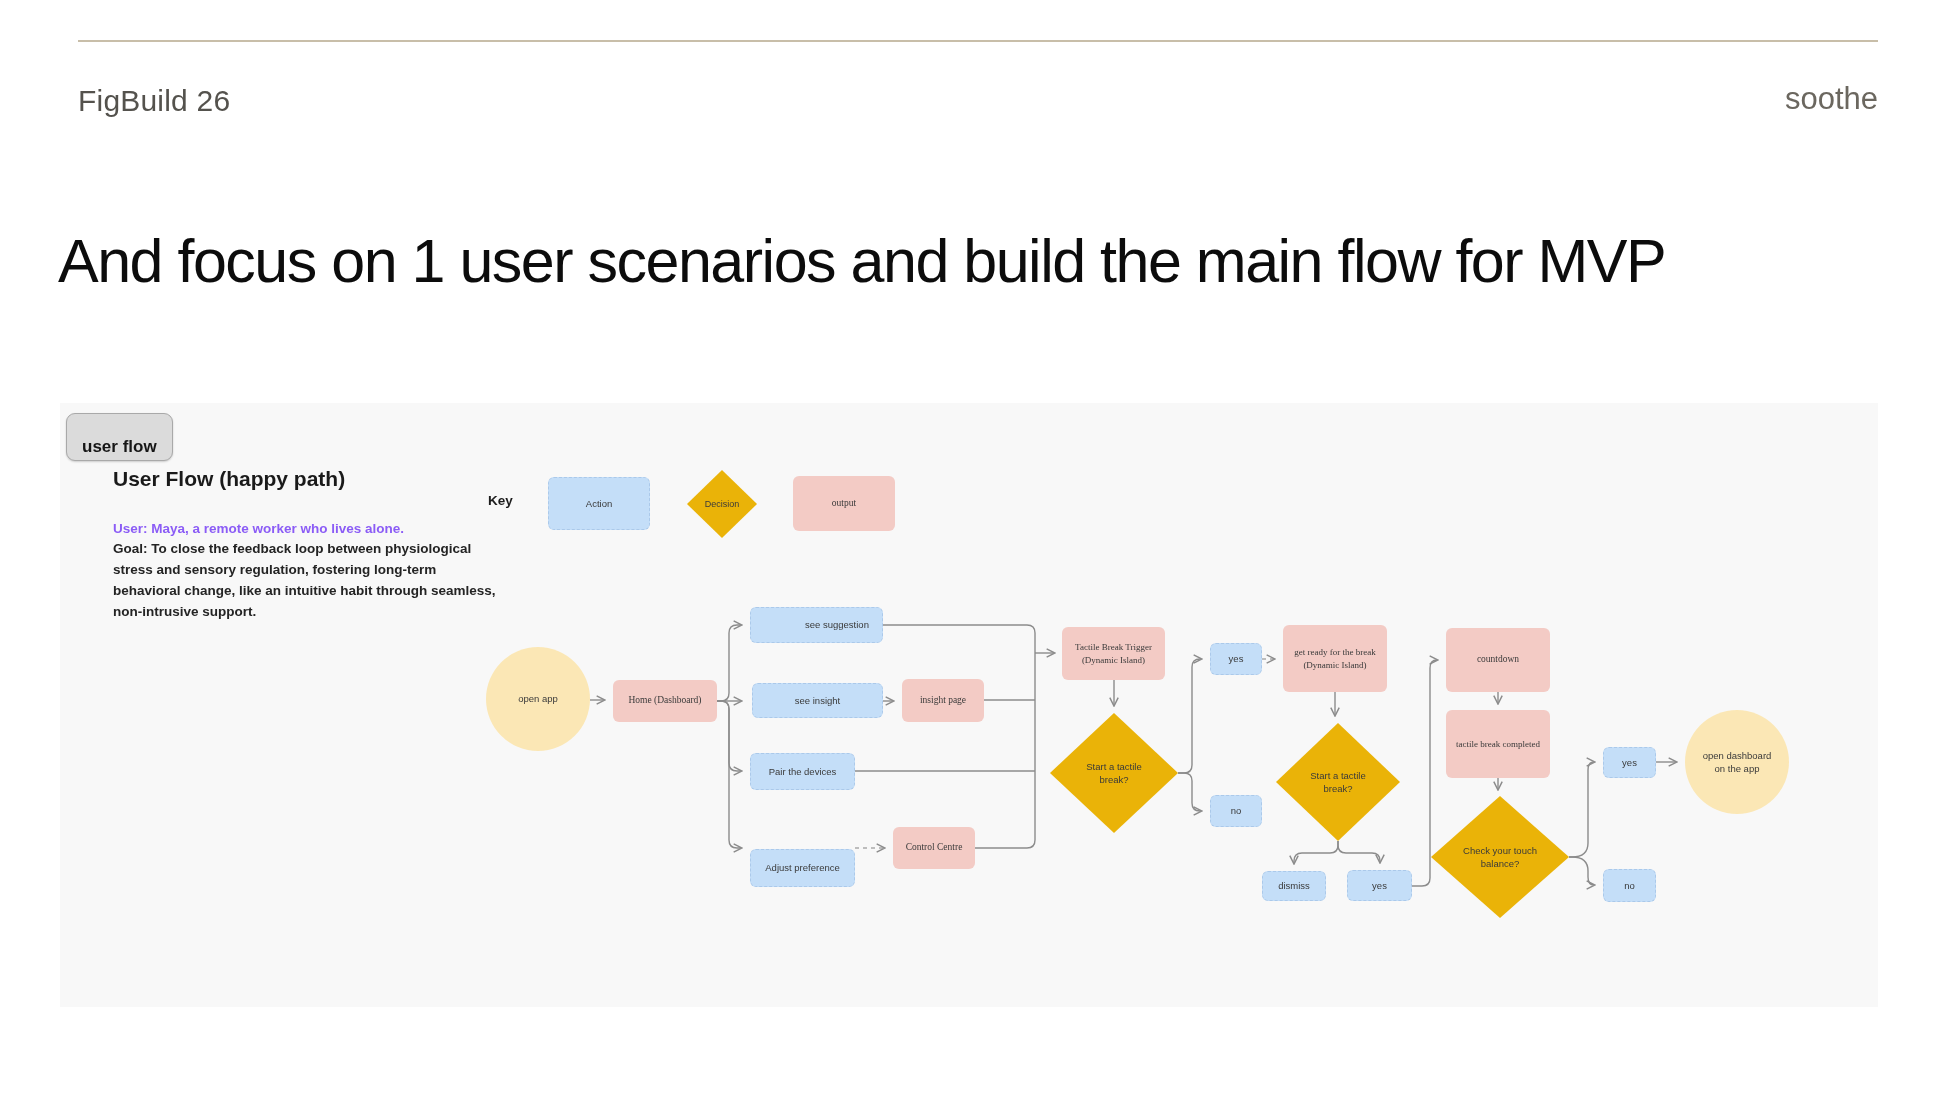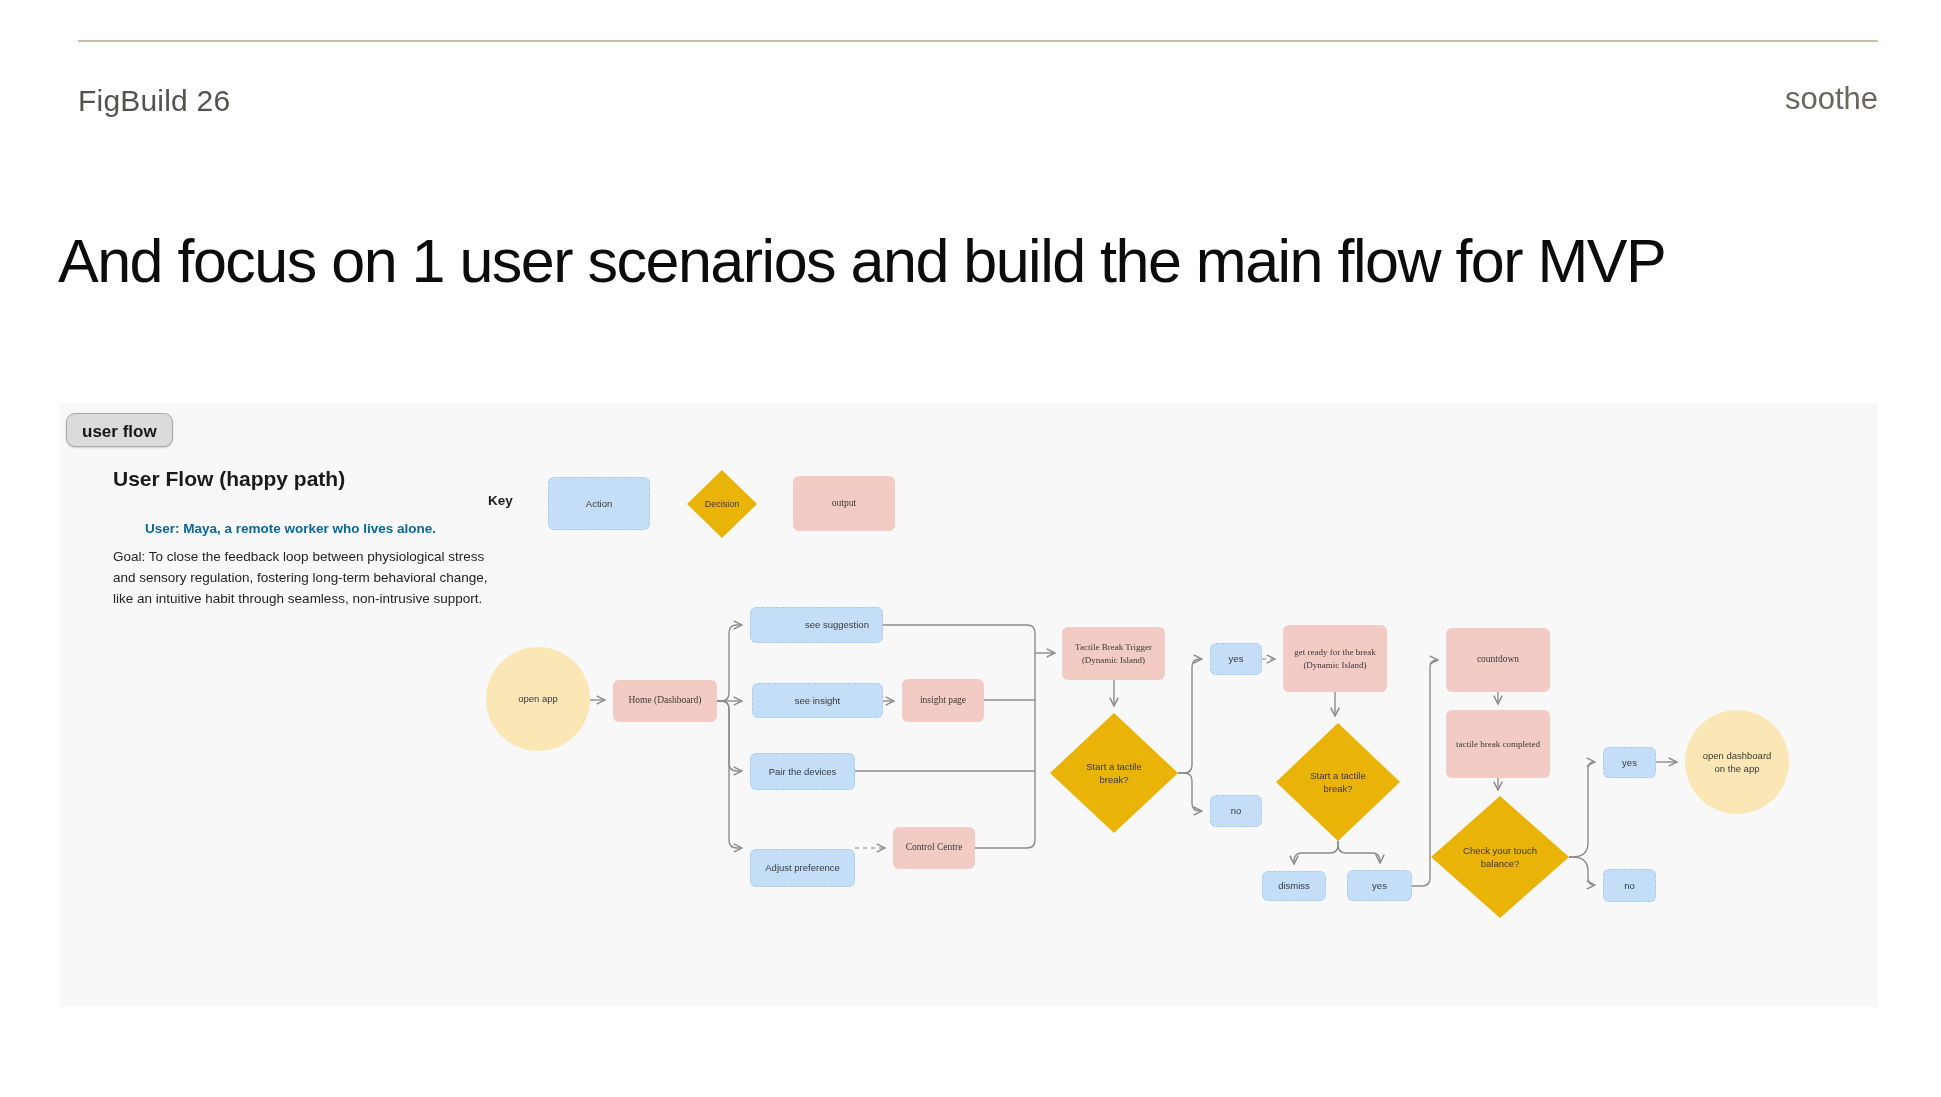--- a/index.html
+++ b/index.html
@@ -10,25 +10,25 @@
   .top-rule { position:absolute; left:78px; top:40px; width:1800px; height:0; border-top:2px solid #C8BEA9; }
   .brand { position:absolute; left:78px; top:84px; font-size:30px; color:#54524D; letter-spacing:0.2px; }
   .logo  { position:absolute; top:81px; left:78px; width:1800px; text-align:right; font-size:31px; color:#6B675F; font-weight:500; }
 
   
   .title { position:absolute; left:58px; top:226px; width:1860px; font-size:61px; font-weight:500; color:#0C0C0C; letter-spacing:-1.5px; white-space:nowrap; }
 
   
   .panel { position:absolute; left:60px; top:403px; width:1818px; height:604px; background:#F8F8F8; }
 
-  .chip { position:absolute; left:6px; top:10px; height:34px; padding:8px 15px; background:#DBDBDB; border:1.5px solid #A9A9A9; border-radius:9px; font-size:17px; font-weight:700; color:#161616; box-shadow:0 1px 2px rgba(0,0,0,.18); }
+  .chip { position:absolute; left:6px; top:10px; height:34px; padding:23px 15px; background:#DBDBDB; border:1.5px solid #A9A9A9; border-radius:9px; font-size:17px; font-weight:700; color:#161616; box-shadow:0 1px 2px rgba(0,0,0,.18); }
 
   .fc-heading { position:absolute; left:53px; top:64px; font-size:21px; font-weight:800; color:#1A1A1A; }
-  .fc-user { position:absolute; left:53px; top:118px; font-size:13.5px; font-weight:700; color:#0369a1;margin-left:32px; }
-  .fc-goal { position:absolute; left:53px; top:144px; width:386px; font-size:13.5px; font-weight:400; color:#242424; line-height:1.55; }
+  .fc-user { position:absolute; left:53px; top:118px; font-size:13.5px; font-weight:700; color:#8b5cf6; }
+  .fc-goal { position:absolute; left:53px; top:136px; width:386px; font-size:13.5px; font-weight:700; color:#242424; line-height:1.55; }
 
   .key-label { position:absolute; left:428px; top:90px; font-size:13.5px; font-weight:700; color:#1d1d1d; }
 
   
   .node { position:absolute; display:flex; align-items:center; justify-content:center; text-align:center; font-size:9.5px; line-height:1.4; color:#3A3A3A; padding:3px 7px; border-radius:6px; }
   .blue   { background:#C4DEF8; border:1px dashed #ABC9EA; }
   .pink   { background:#F3CBC5;font-family:Liberation Serif, serif; }
   .purple { background:#eab308; clip-path:polygon(50% 0,100% 50%,50% 100%,0 50%); border-radius:0; padding:3px 24px; }
   .yellow { background:#FBE7B5; border-radius:50%; padding:3px 12px; }
 

